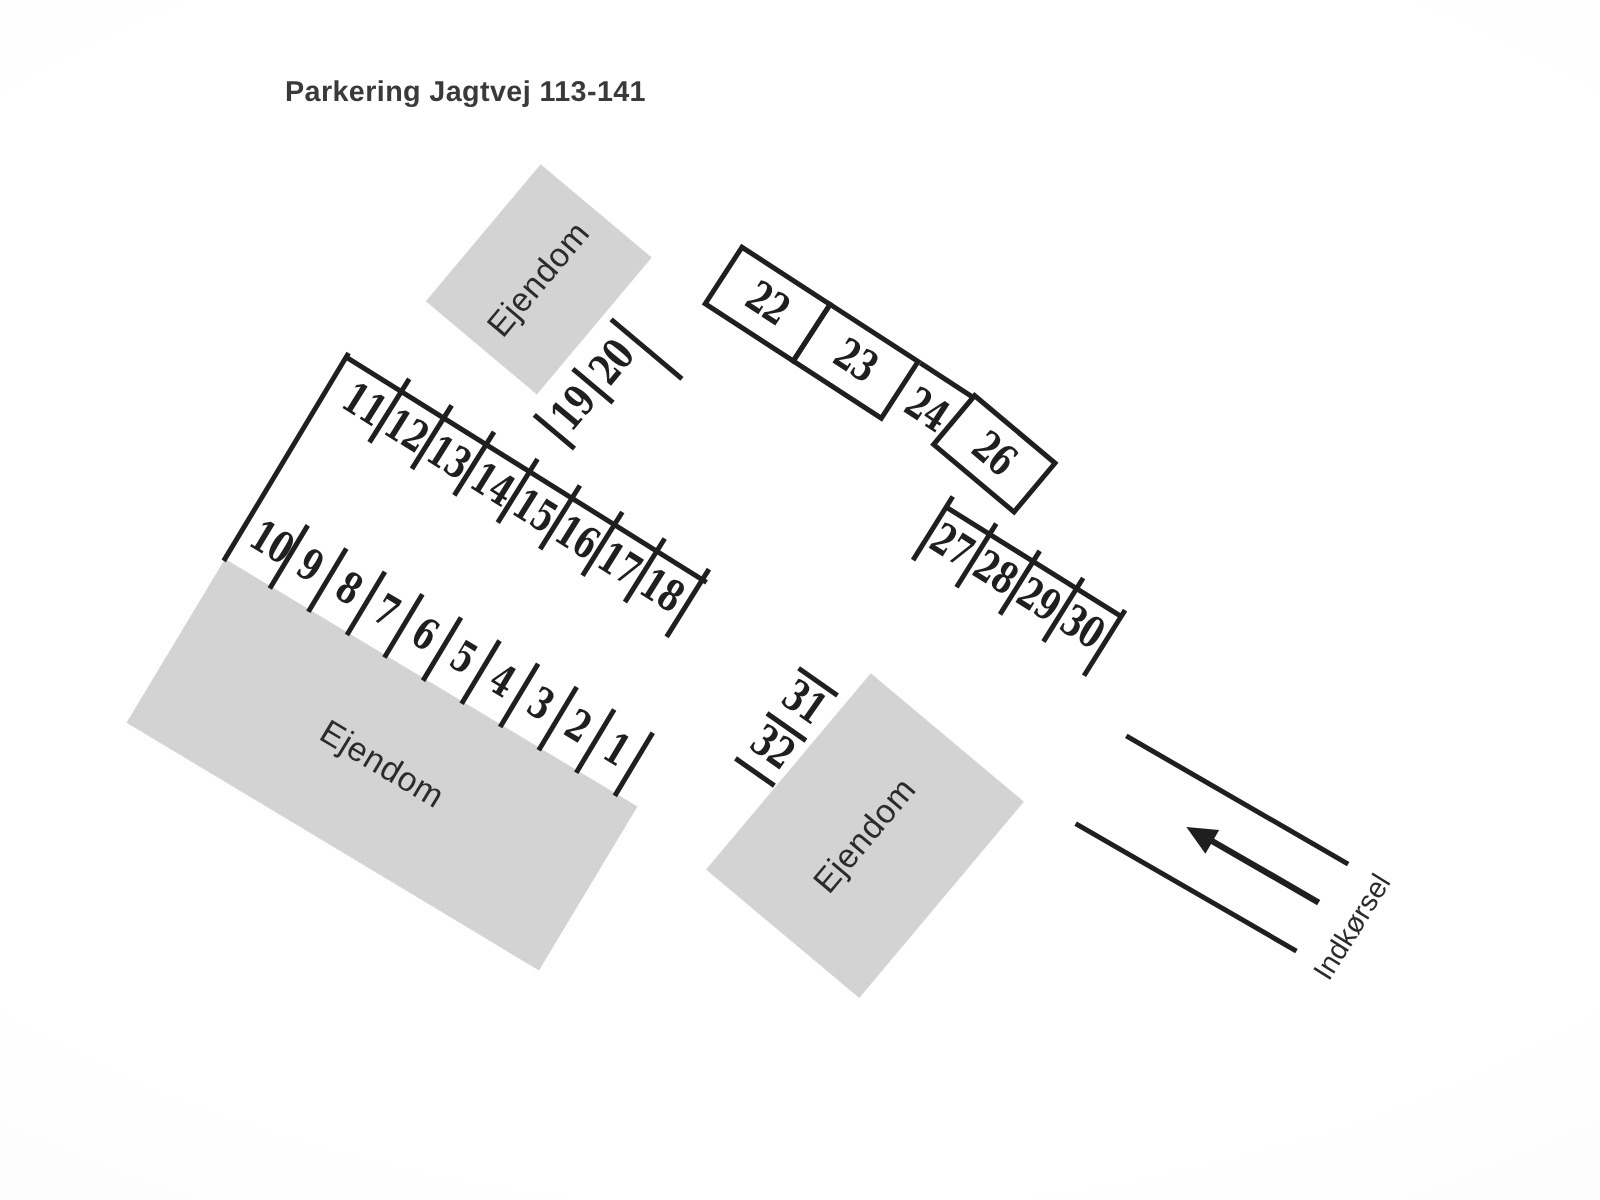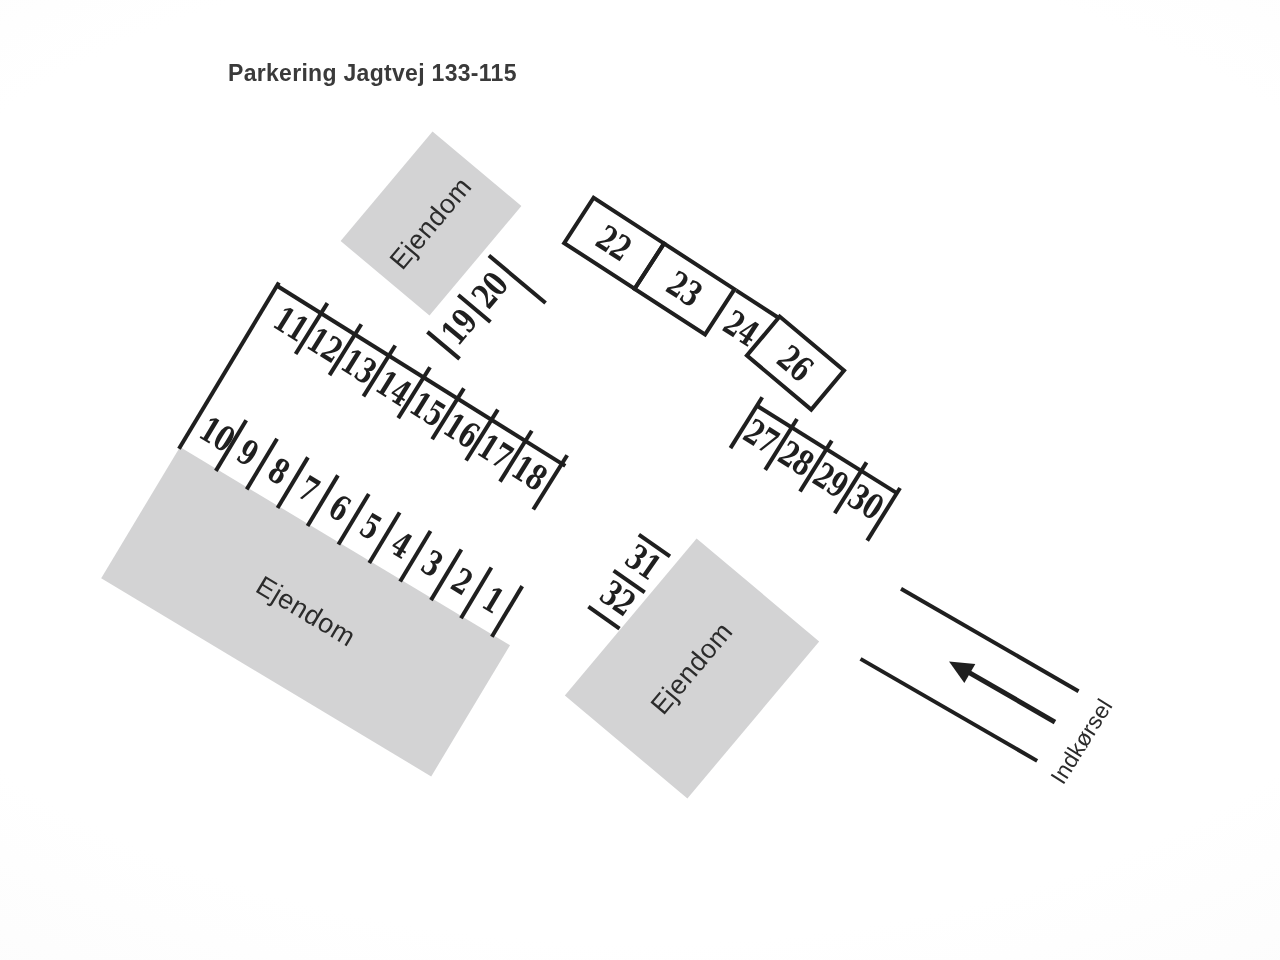--- a/index.html
+++ b/index.html
@@ -62,21 +62,21 @@
   .drive-label{
     position:absolute;font-size:23px;font-weight:500;color:var(--label);white-space:nowrap;
     transform:translate(-50%,-50%) rotate(-88deg);
   }
 </style>
 </head>
 <body>
 
 <div class="canvas">
 
-  <div class="page-title">Parkering Jagtvej 133-115</div>
+  <div class="page-title">Parkering Jagtvej 113-141</div>
 
   <div class="bldg" style="left:373px;top:152px;width:116px;height:143px;transform:rotate(40deg);">
     <span class="bldg-label rot-90">Ejendom</span>
   </div>
 
   <div class="bldg" style="left:612px;top:566px;width:160px;height:205px;transform:rotate(40deg);">
     <span class="bldg-label rot-90">Ejendom</span>
   </div>
 
   <div class="grp" style="left:180px;top:447px;transform:rotate(31deg);">

